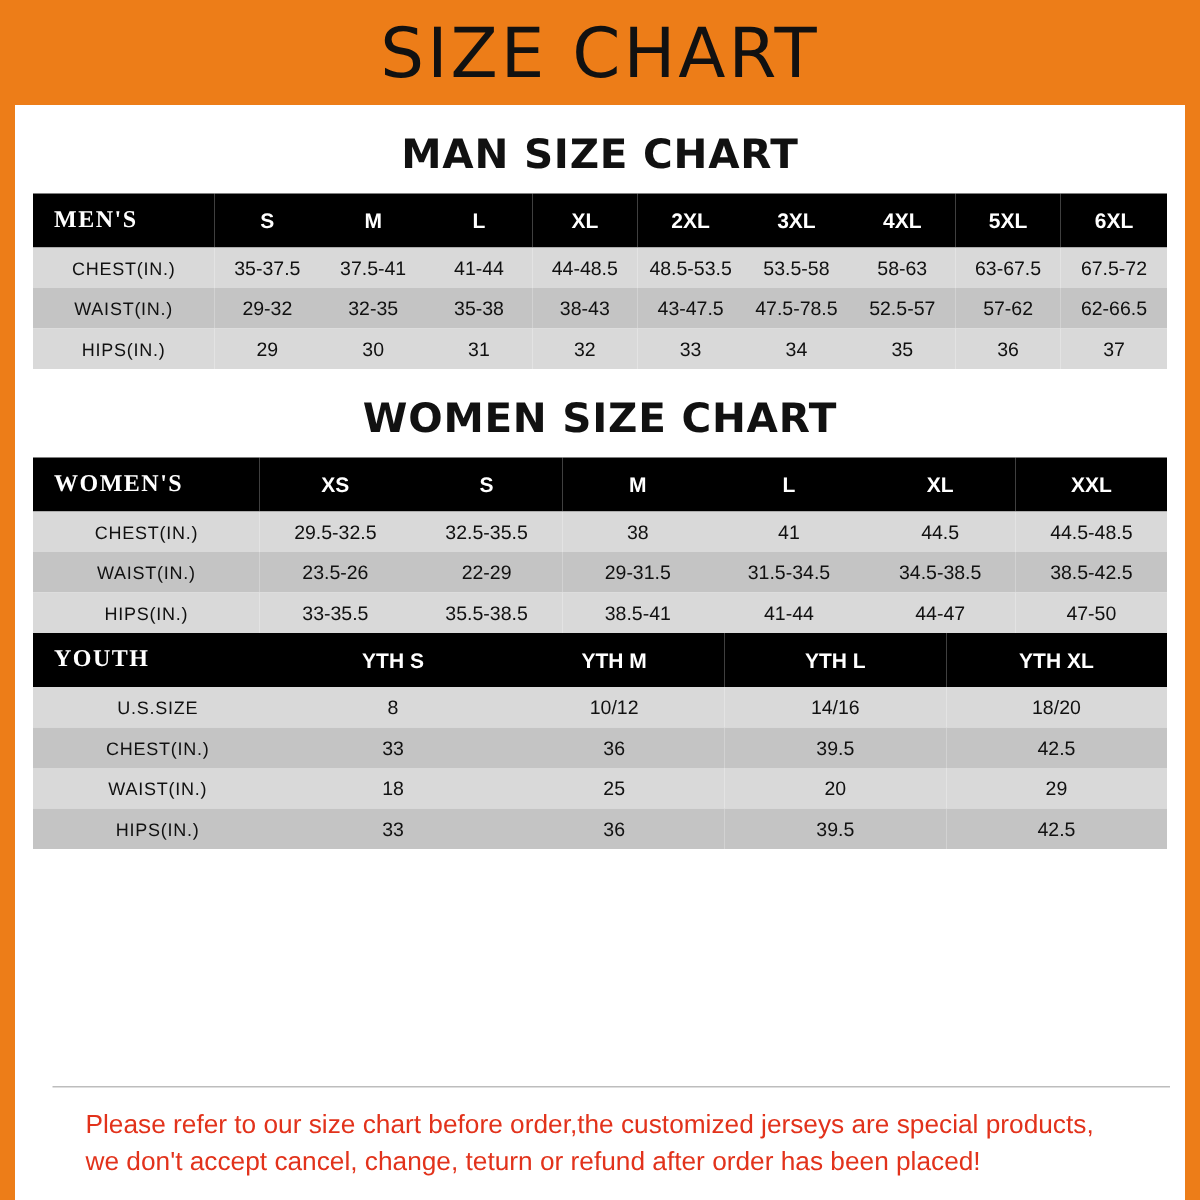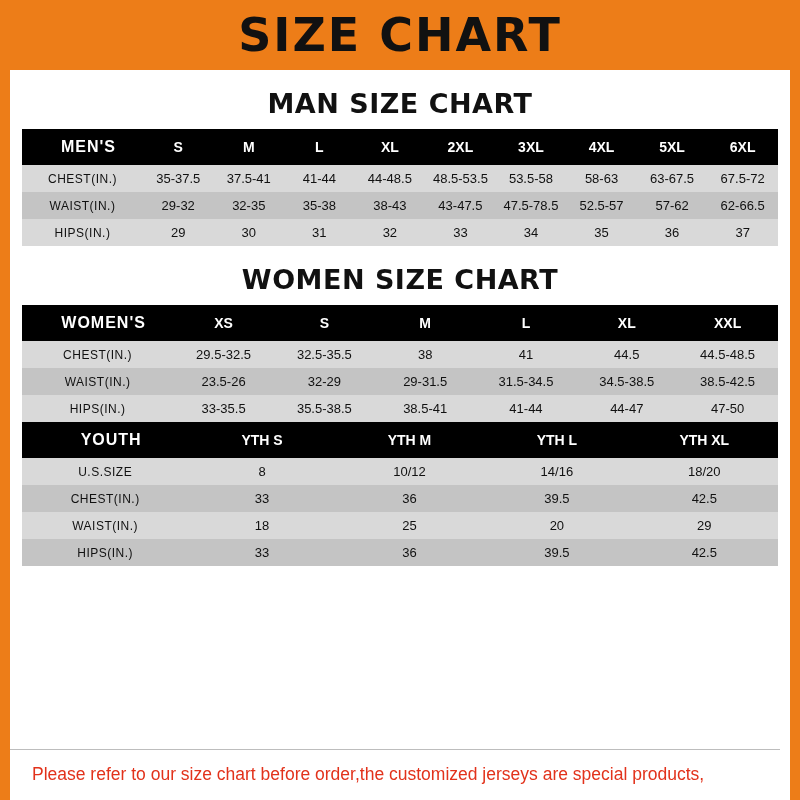--- a/index.html
+++ b/index.html
@@ -26,21 +26,21 @@
   .banner {
     height: 70px;
     background: #ED7D18;
     display: flex;
     align-items: center;
     justify-content: center;
     margin: 0 -10px;
   }
   .banner-title {
     font-family: "DejaVu Sans", sans-serif;
-    font-weight: bold;
+    font-weight: normal;
     font-size: 46px;
     letter-spacing: 2px;
     color: #111111;
   }
   .section {
     padding: 0 12px;
   }
   .section-title {
     text-align: center;
     font-family: "DejaVu Sans", sans-serif;
@@ -64,44 +64,44 @@
     font-family: "Liberation Sans", sans-serif;
   }
   table.size-table thead th {
     background: #000000;
     color: #ffffff;
     font-size: 14px;
     padding: 9px 2px;
     font-weight: bold;
   }
   table.size-table thead th.label-head {
-    font-family: Liberation Sans, sans-serif;
+    font-family: Liberation Serif, serif;
     font-size: 16px;
     letter-spacing: 1px;
-    text-align: center;
+    text-align: left;
     padding-left: 14px;
   }
   table.size-table tbody tr.row-light td {
     background: #d9d9d9;
   }
   table.size-table tbody tr.row-dark td {
     background: #c4c4c4;
   }
   table.size-table tbody td.rowlabel {
     font-size: 12px;
     letter-spacing: 0.5px;
   }
   
   #men-table col.first { width: 16%; }
   #women-table col.first { width: 20%; }
   #youth-table col.first { width: 22%; }
 
   .notice {
     position: absolute;
-    left: 0;
+    left: 25px;
     right: 10px;
     bottom: 0;
     padding: 12px 22px 14px 22px;
     color: #E2321B;
     font-size: 17.5px;
     line-height: 1.4;
     font-family: "Liberation Sans", sans-serif;
     border-top: 1px solid #bdbdbd;
     box-sizing: border-box;
     background: #ffffff;
@@ -202,21 +202,21 @@
             <td>29.5-32.5</td>
             <td>32.5-35.5</td>
             <td>38</td>
             <td>41</td>
             <td>44.5</td>
             <td>44.5-48.5</td>
           </tr>
           <tr class="row-dark">
             <td class="rowlabel">WAIST(IN.)</td>
             <td>23.5-26</td>
-            <td>32-29</td>
+            <td>22-29</td>
             <td>29-31.5</td>
             <td>31.5-34.5</td>
             <td>34.5-38.5</td>
             <td>38.5-42.5</td>
           </tr>
           <tr class="row-light">
             <td class="rowlabel">HIPS(IN.)</td>
             <td>33-35.5</td>
             <td>35.5-38.5</td>
             <td>38.5-41</td>
@@ -270,15 +270,16 @@
             <td>36</td>
             <td>39.5</td>
             <td>42.5</td>
           </tr>
         </tbody>
     </table>
   </div>
 
   <div class="notice">
     <div>Please refer to our size chart before order,the customized jerseys are special products,</div>
+    <div>we don't accept cancel, change, teturn or refund after order has been placed!</div>
   </div>
 
 </div>
 
 </body></html>

